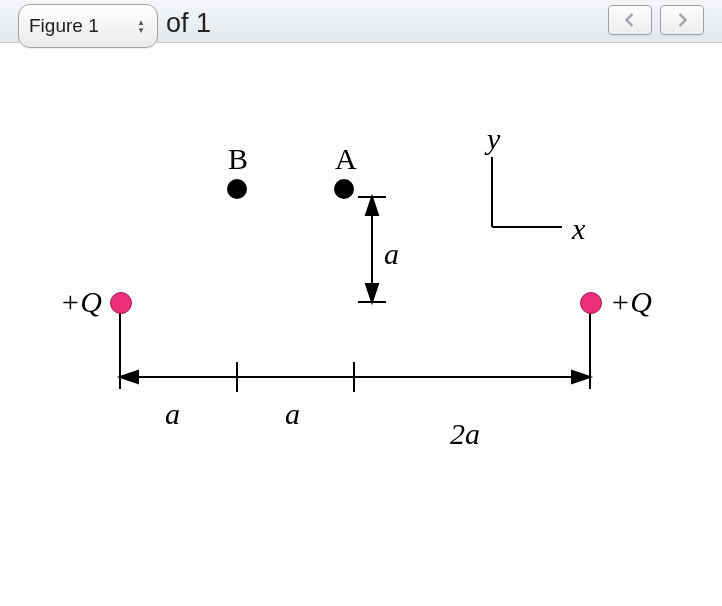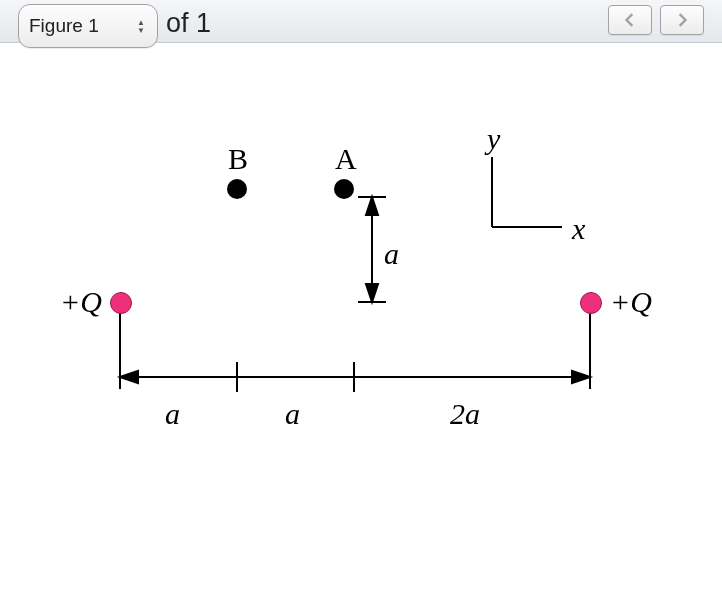--- a/index.html
+++ b/index.html
@@ -97,15 +97,15 @@
     <span class="lbl italic" style="left:60px;top:243px">+Q</span>
     <div class="dot fill-pink" style="left:110px;top:250px"></div>
 
     <div class="dot fill-pink" style="left:580px;top:250px"></div>
     <span class="lbl italic" style="left:610px;top:243px">+Q</span>
 
     <span class="lbl italic" style="left:384px;top:195px">a</span>
 
     <span class="lbl italic" style="left:165px;top:355px">a</span>
     <span class="lbl italic" style="left:285px;top:355px">a</span>
-    <span class="lbl italic" style="left:450px;top:355px">2a</span>
+    <span class="lbl italic" style="left:450px;top:375px">2a</span>
   </div>
 </div>
 
 </body></html>

